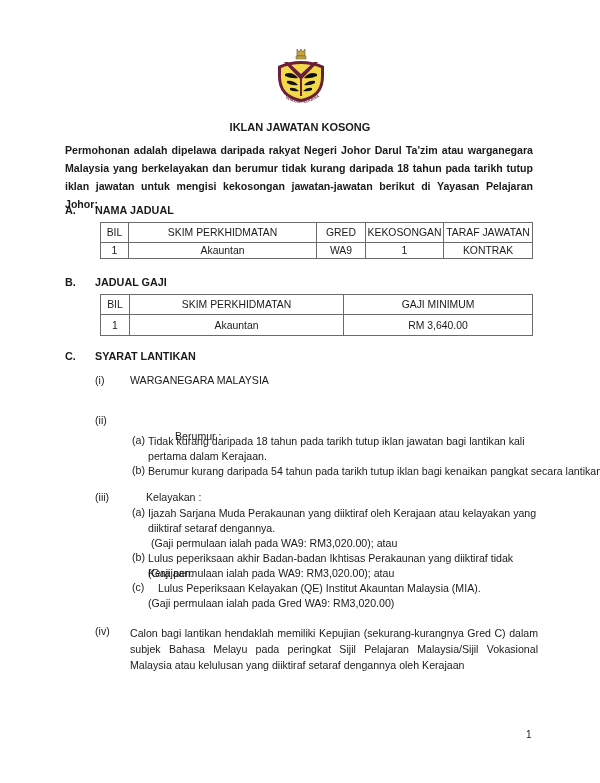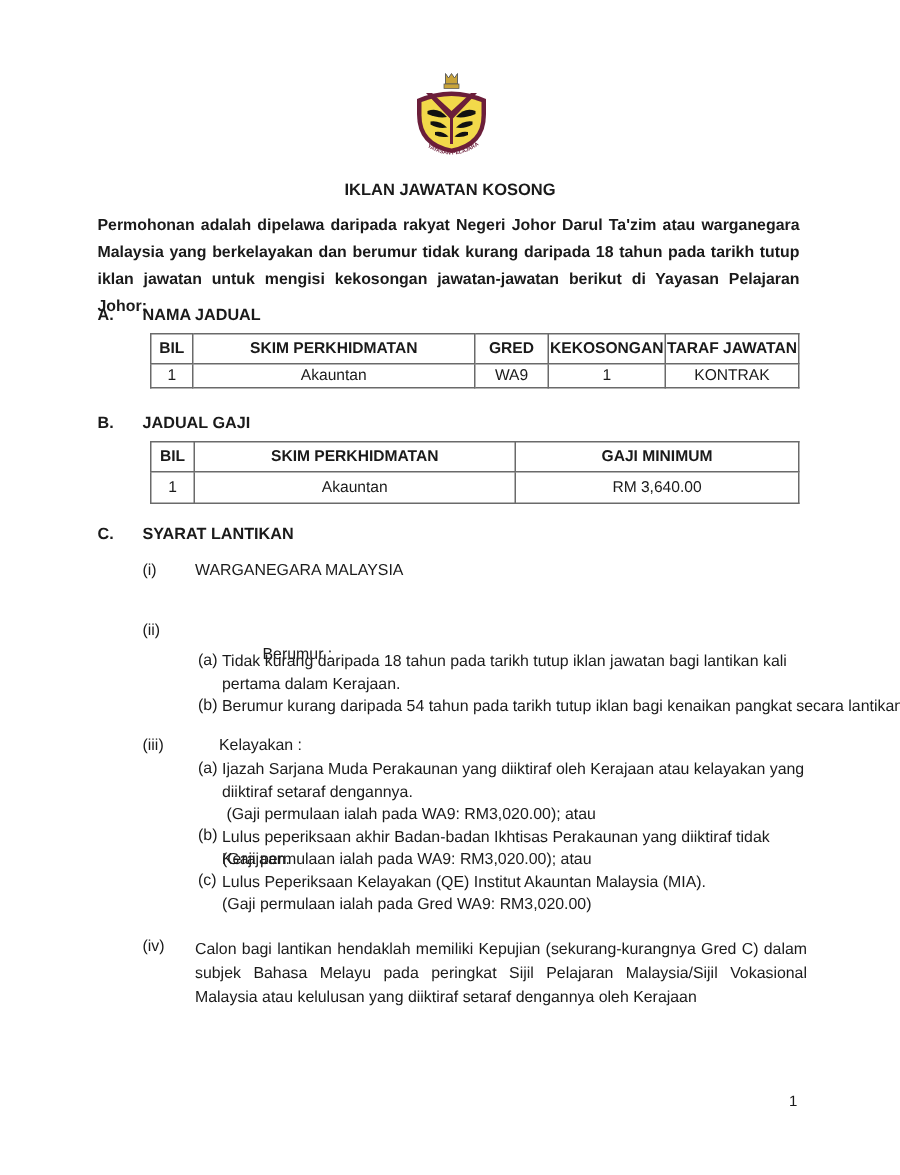--- a/index.html
+++ b/index.html
@@ -8,21 +8,21 @@
     font-family: "Liberation Sans", sans-serif; color: #1a1a1a; font-size: 10.6px;
   }
   .abs { position: absolute; }
   .logo { left: 270px; top: 46px; width: 62px; height: 62px; }
   .title { left: 0; width: 600px; top: 121px; text-align: center; font-weight: bold; font-size: 11px; }
   .intro { left: 65px; width: 468px; top: 141px; line-height: 18px; text-align: justify; text-align-last: left; font-weight: bold; }
   .sec-letter { left: 65px; font-weight: bold; font-size: 10.8px; }
   .sec-title { left: 95px; font-weight: bold; font-size: 10.8px; }
   table.doc { position: absolute; border-collapse: collapse; font-size: 10.4px; }
   table.doc td, table.doc th { border: 1px solid #6a6a6a; text-align: center; padding: 0; }
-  table.doc th { font-weight: bold; height: 19px; }
+  table.doc th { font-weight: normal; height: 19px; }
   table.doc td { height: 15px; }
   .roman { left: 95px; }
   .item-text { left: 130px; }
   .sub-letter { left: 132px; }
   .sub-text { left: 148px; width: 390px; line-height: 15px; }
   .pagenum { left: 526px; top: 729px; font-size: 10px; }
 </style>
 </head>
 <body>
 
@@ -113,19 +113,19 @@
 
 <div class="abs sub-letter" style="top:506px;">(a)</div>
 <div class="abs sub-text" style="top:506px;">Ijazah Sarjana Muda Perakaunan yang diiktiraf oleh Kerajaan atau kelayakan yang diiktiraf setaraf dengannya.</div>
 <div class="abs sub-text" style="top:536px; white-space:pre;"> (Gaji permulaan ialah pada WA9: RM3,020.00); atau</div>
 
 <div class="abs sub-letter" style="top:551px;">(b)</div>
 <div class="abs sub-text" style="top:551px;">Lulus peperiksaan akhir Badan-badan Ikhtisas Perakaunan yang diiktiraf tidak Kerajaan.</div>
 <div class="abs sub-text" style="top:566px;">(Gaji permulaan ialah pada WA9: RM3,020.00); atau</div>
 
 <div class="abs sub-letter" style="top:581px;">(c)</div>
-<div class="abs sub-text" style="top:581px;">Lulus Peperiksaan Kelayakan (QE) Institut Akauntan Malaysia (MIA).</div>
+<div class="abs sub-text" style="top:581px;margin-left:10px;">Lulus Peperiksaan Kelayakan (QE) Institut Akauntan Malaysia (MIA).</div>
 <div class="abs sub-text" style="top:596px;">(Gaji permulaan ialah pada Gred WA9: RM3,020.00)</div>
 
 <div class="abs roman" style="top:625px;">(iv)</div>
 <div class="abs item-text" style="top:625px; width:408px; line-height:16px; text-align:justify;">Calon bagi lantikan hendaklah memiliki Kepujian (sekurang-kurangnya Gred C) dalam subjek Bahasa Melayu pada peringkat Sijil Pelajaran Malaysia/Sijil Vokasional Malaysia atau kelulusan yang diiktiraf setaraf dengannya oleh Kerajaan</div>
 
 <div class="abs pagenum">1</div>
 
 </body></html>

